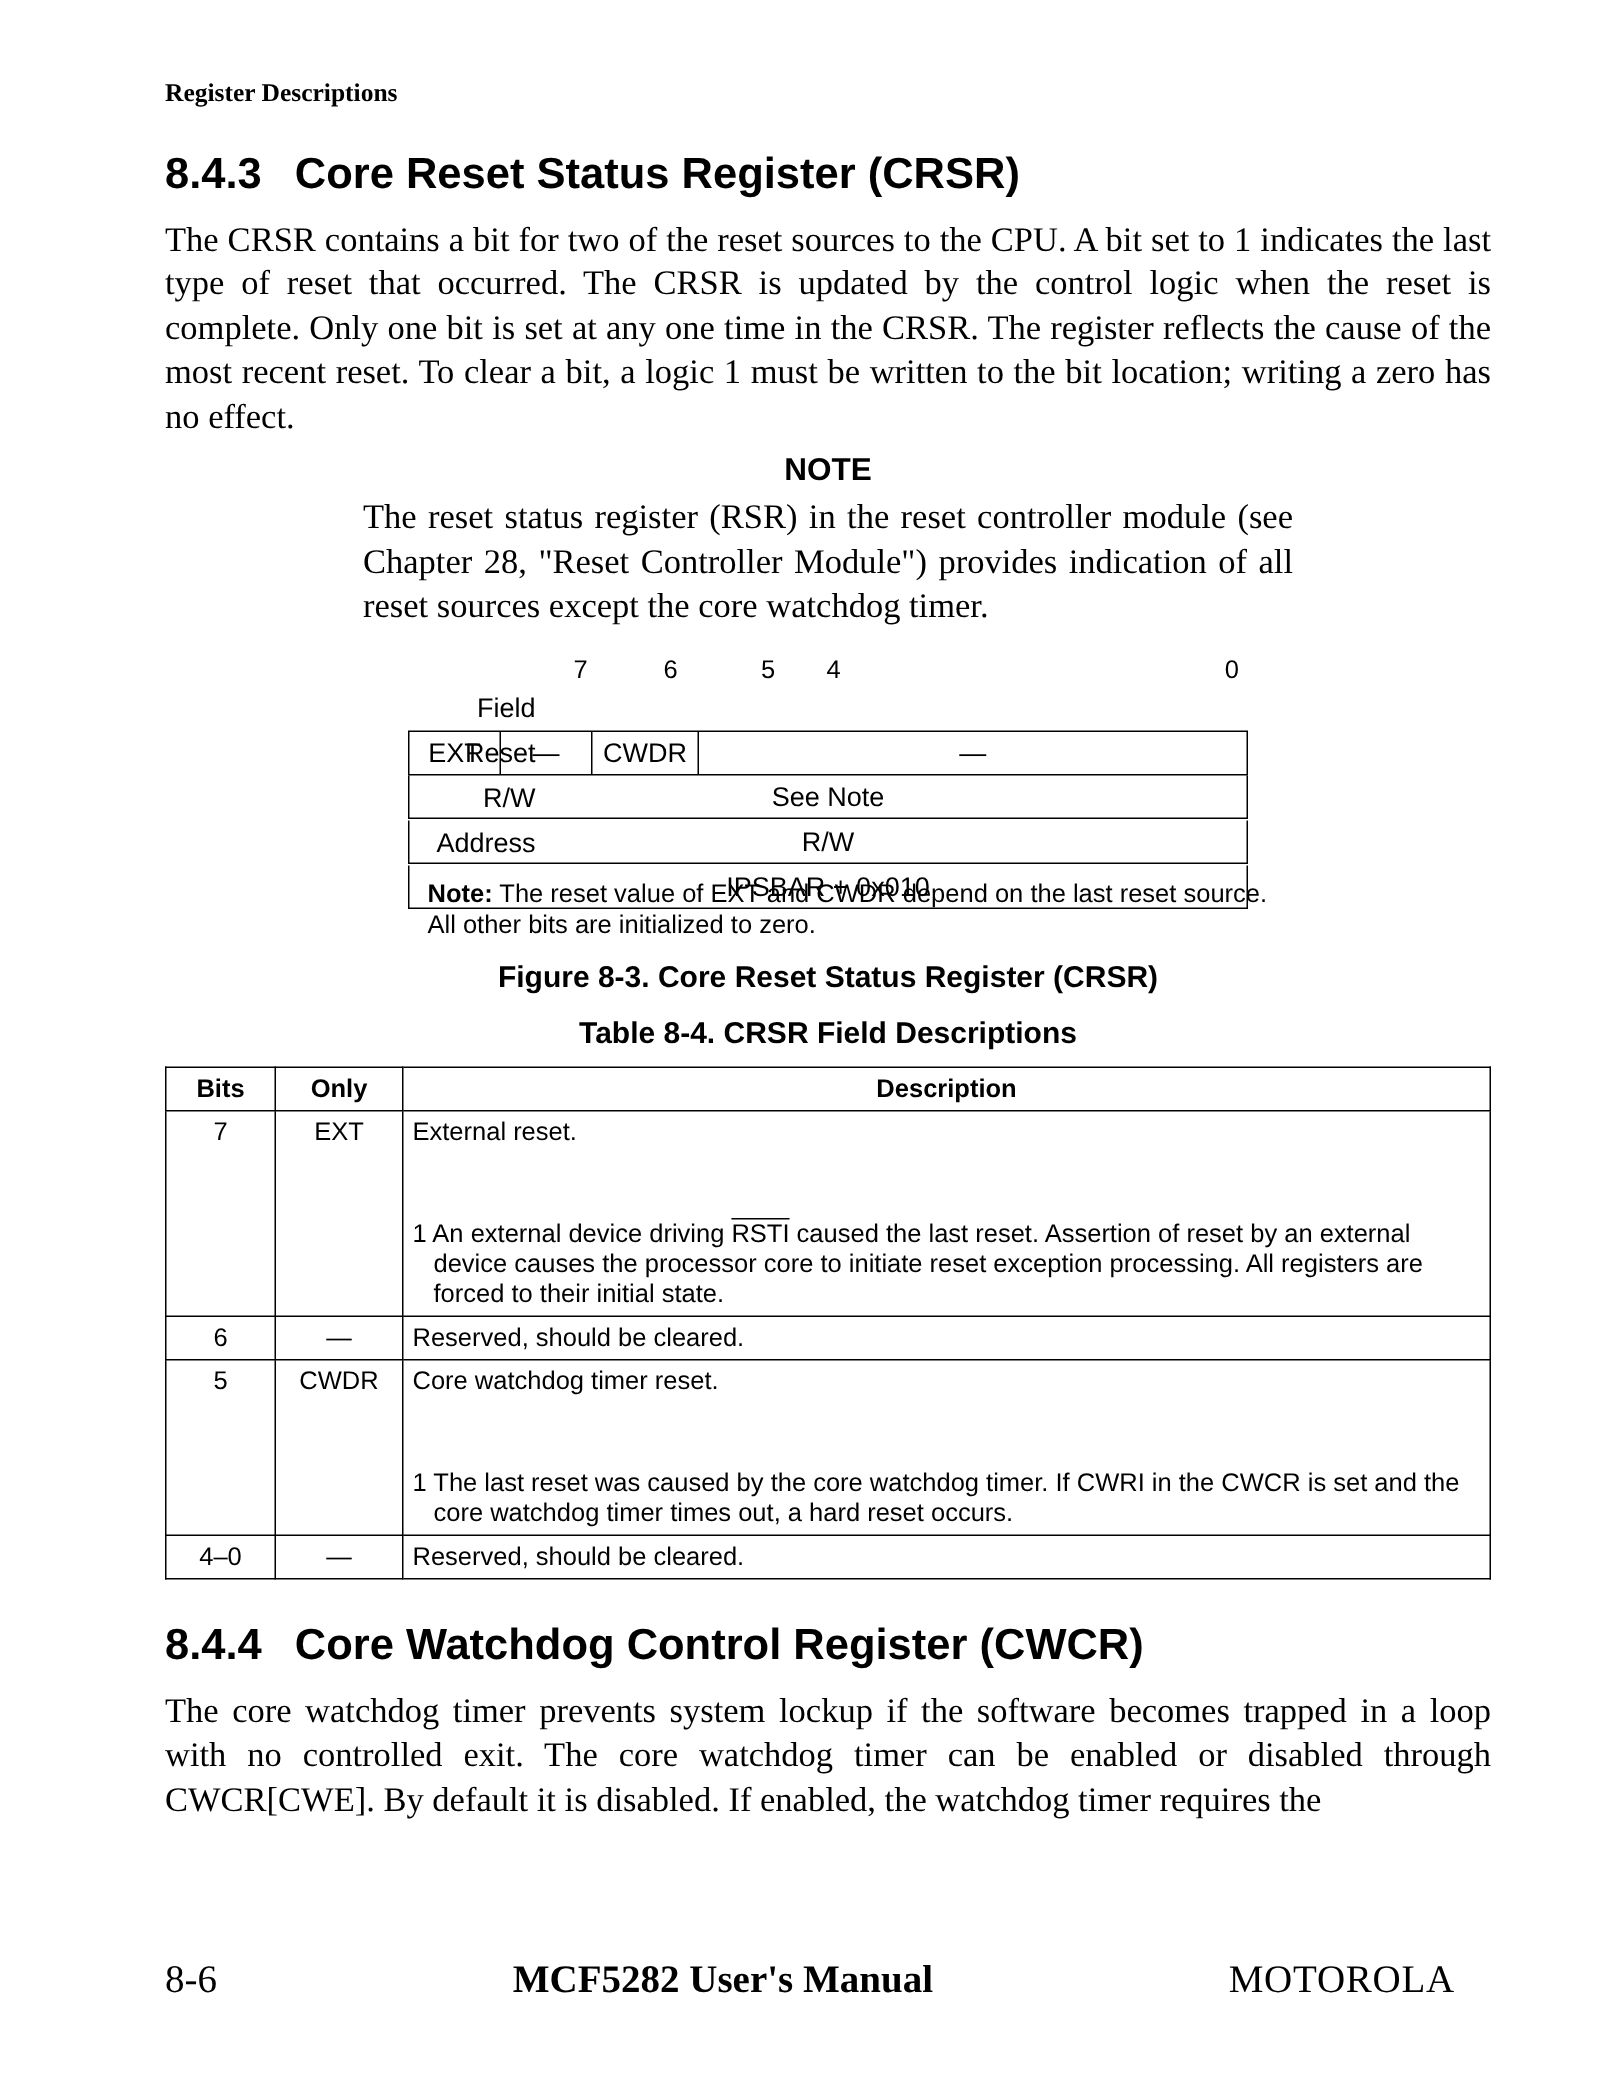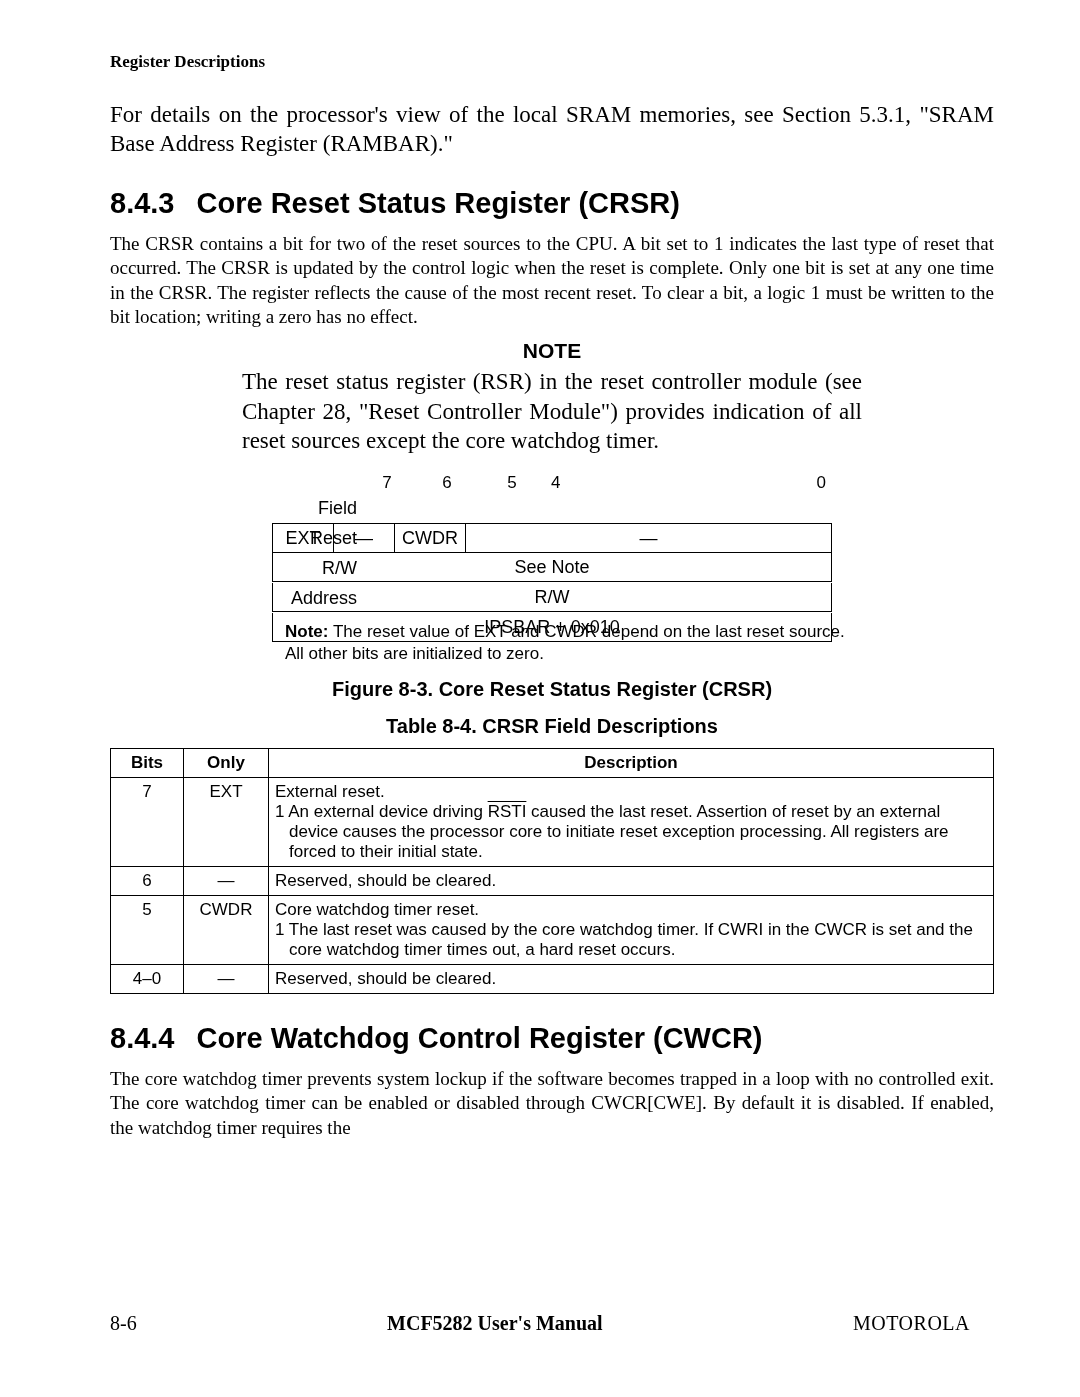--- a/index.html
+++ b/index.html
@@ -31,21 +31,21 @@
     margin: 0 0 28px 0;
   }
   h2.sec {
     font-family: Arial, Helvetica, sans-serif;
     font-weight: bold;
     font-size: 29px;
     margin: 18px 0 12px 0;
   }
   h2.sec .num { margin-right: 22px; }
   .body-para {
-    font-size: 19px;
+    font-size: 23px;
     line-height: 1.28;
     text-align: justify;
     margin: 12px 0 10px 0;
   }
   .note-head {
     font-family: Arial, Helvetica, sans-serif;
     font-weight: bold;
     font-size: 21px;
     text-align: center;
     margin: 10px 0 4px 0;
@@ -127,48 +127,47 @@
     border: 1px solid #000;
     padding: 4px 6px;
     vertical-align: top;
   }
   table.desc th {
     font-weight: bold;
     text-align: center;
   }
   table.desc td.c { text-align: center; }
   .overline { text-decoration: overline; }
-  .hang { padding-left: 14px; text-indent: -14px; }
+  .hang { padding-left: 14px; text-indent: -14px; margin-top: 48px; }
 
   .footer {
     position: absolute;
     left: 110px; right: 110px;
     bottom: 62px;
     display: flex;
     justify-content: space-between;
     align-items: baseline;
-    font-size: 20px;
+    font-size: 26px;
   }
   .footer .center {
     font-family: "Times New Roman", Times, serif;
     font-weight: bold;
   }
   .footer .right {
     font-family: "Times New Roman", Times, serif;
     letter-spacing: 0.5px;
   }
 </style>
 </head>
 <body>
 
 <div class="page">
 
   <div class="running-head">Register Descriptions</div>
 
-  <p class="lead-para">For details on the processor's view of the local SRAM memories, see Section 5.3.1, "SRAM Base Address Register (RAMBAR)."</p>
 
   <h2 class="sec">
     <span class="num">8.4.3</span><span>Core Reset Status Register (CRSR)</span>
   </h2>
 
   <p class="body-para">The CRSR contains a bit for two of the reset sources to the CPU. A bit set to 1 indicates the last type of reset that occurred. The CRSR is updated by the  control logic when the reset is complete. Only one bit is set at any one time in the CRSR. The register reflects the cause of the most recent reset. To clear a bit, a logic 1 must be written to the bit location; writing a zero has no effect.</p>
 
   <div class="note-head">NOTE</div>
   <p class="note-body">The reset status register (RSR) in the reset controller module (see Chapter 28, "Reset Controller Module") provides indication of all reset sources except the core watchdog timer.</p>
 

